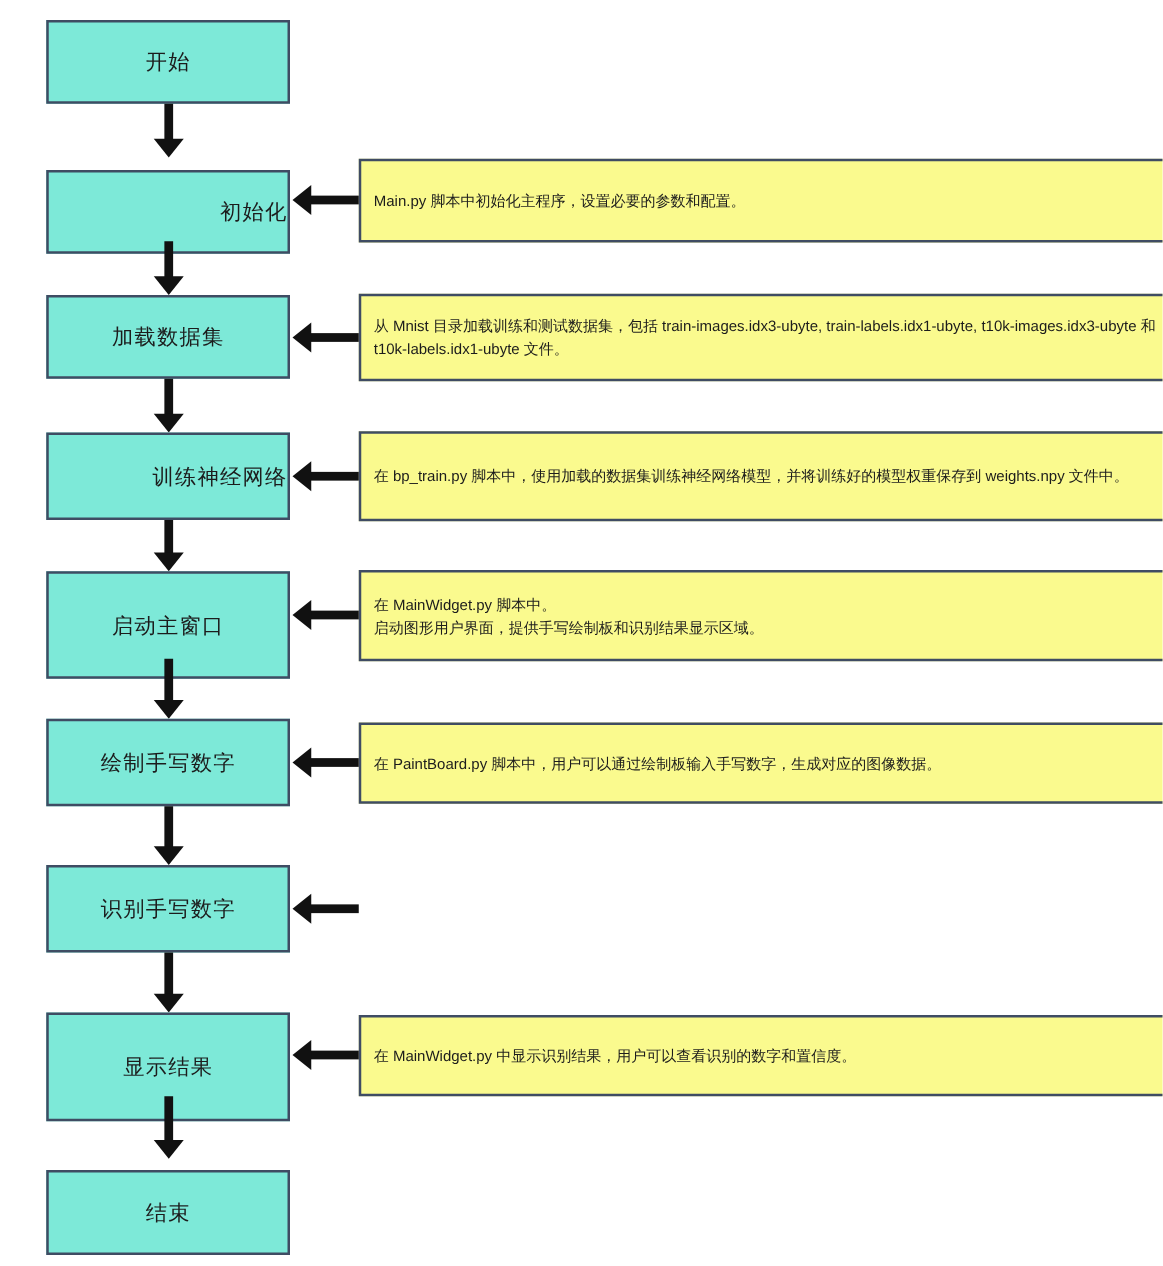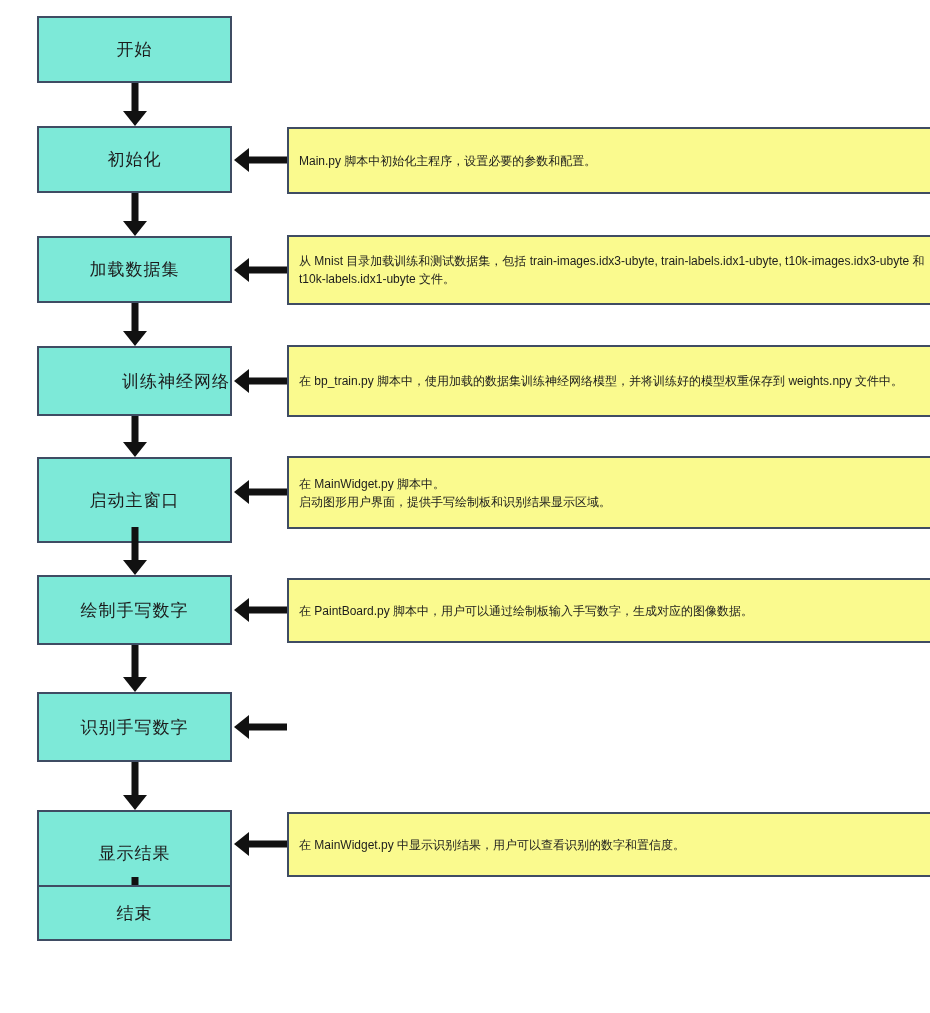--- a/index.html
+++ b/index.html
@@ -107,21 +107,21 @@
 <body>
 
 <div id="canvas">
     <div class="flow-node" style="top: 16px; height: 67px;">
       <span class="flow-node-label">开始</span>
     </div>
     <div class="v-arrow" style="top: 83px; height: 43px;">
       <div class="shaft" style="height: 30px;"></div>
       <div class="head"></div>
     </div>
-    <div class="flow-node" style="top: 126px; height: 67px;">
+    <div class="flow-node" style="top: 136px; height: 67px; justify-content: flex-end;">
       <span class="flow-node-label">初始化</span>
     </div>
     <div class="v-arrow" style="top: 193px; height: 43px;">
       <div class="shaft" style="height: 30px;"></div>
       <div class="head"></div>
     </div>
     <div class="flow-note" style="top: 127px; min-height: 67px;">
       <span class="flow-note-text">Main.py 脚本中初始化主程序，设置必要的参数和配置。</span>
     </div>
     <div class="h-arrow" style="top: 146.5px;">
@@ -203,16 +203,16 @@
       <div class="shaft" style="height: 37px;"></div>
       <div class="head"></div>
     </div>
     <div class="flow-note" style="top: 812px; min-height: 65px;">
       <span class="flow-note-text">在 MainWidget.py 中显示识别结果，用户可以查看识别的数字和置信度。</span>
     </div>
     <div class="h-arrow" style="top: 830.5px;">
       <div class="shaft"></div>
       <div class="head"></div>
     </div>
-    <div class="flow-node" style="top: 885px; height: 56px;">
+    <div class="flow-node" style="top: 936px; height: 68px;">
       <span class="flow-node-label">结束</span>
     </div>
   </div>
 
 </body></html>

